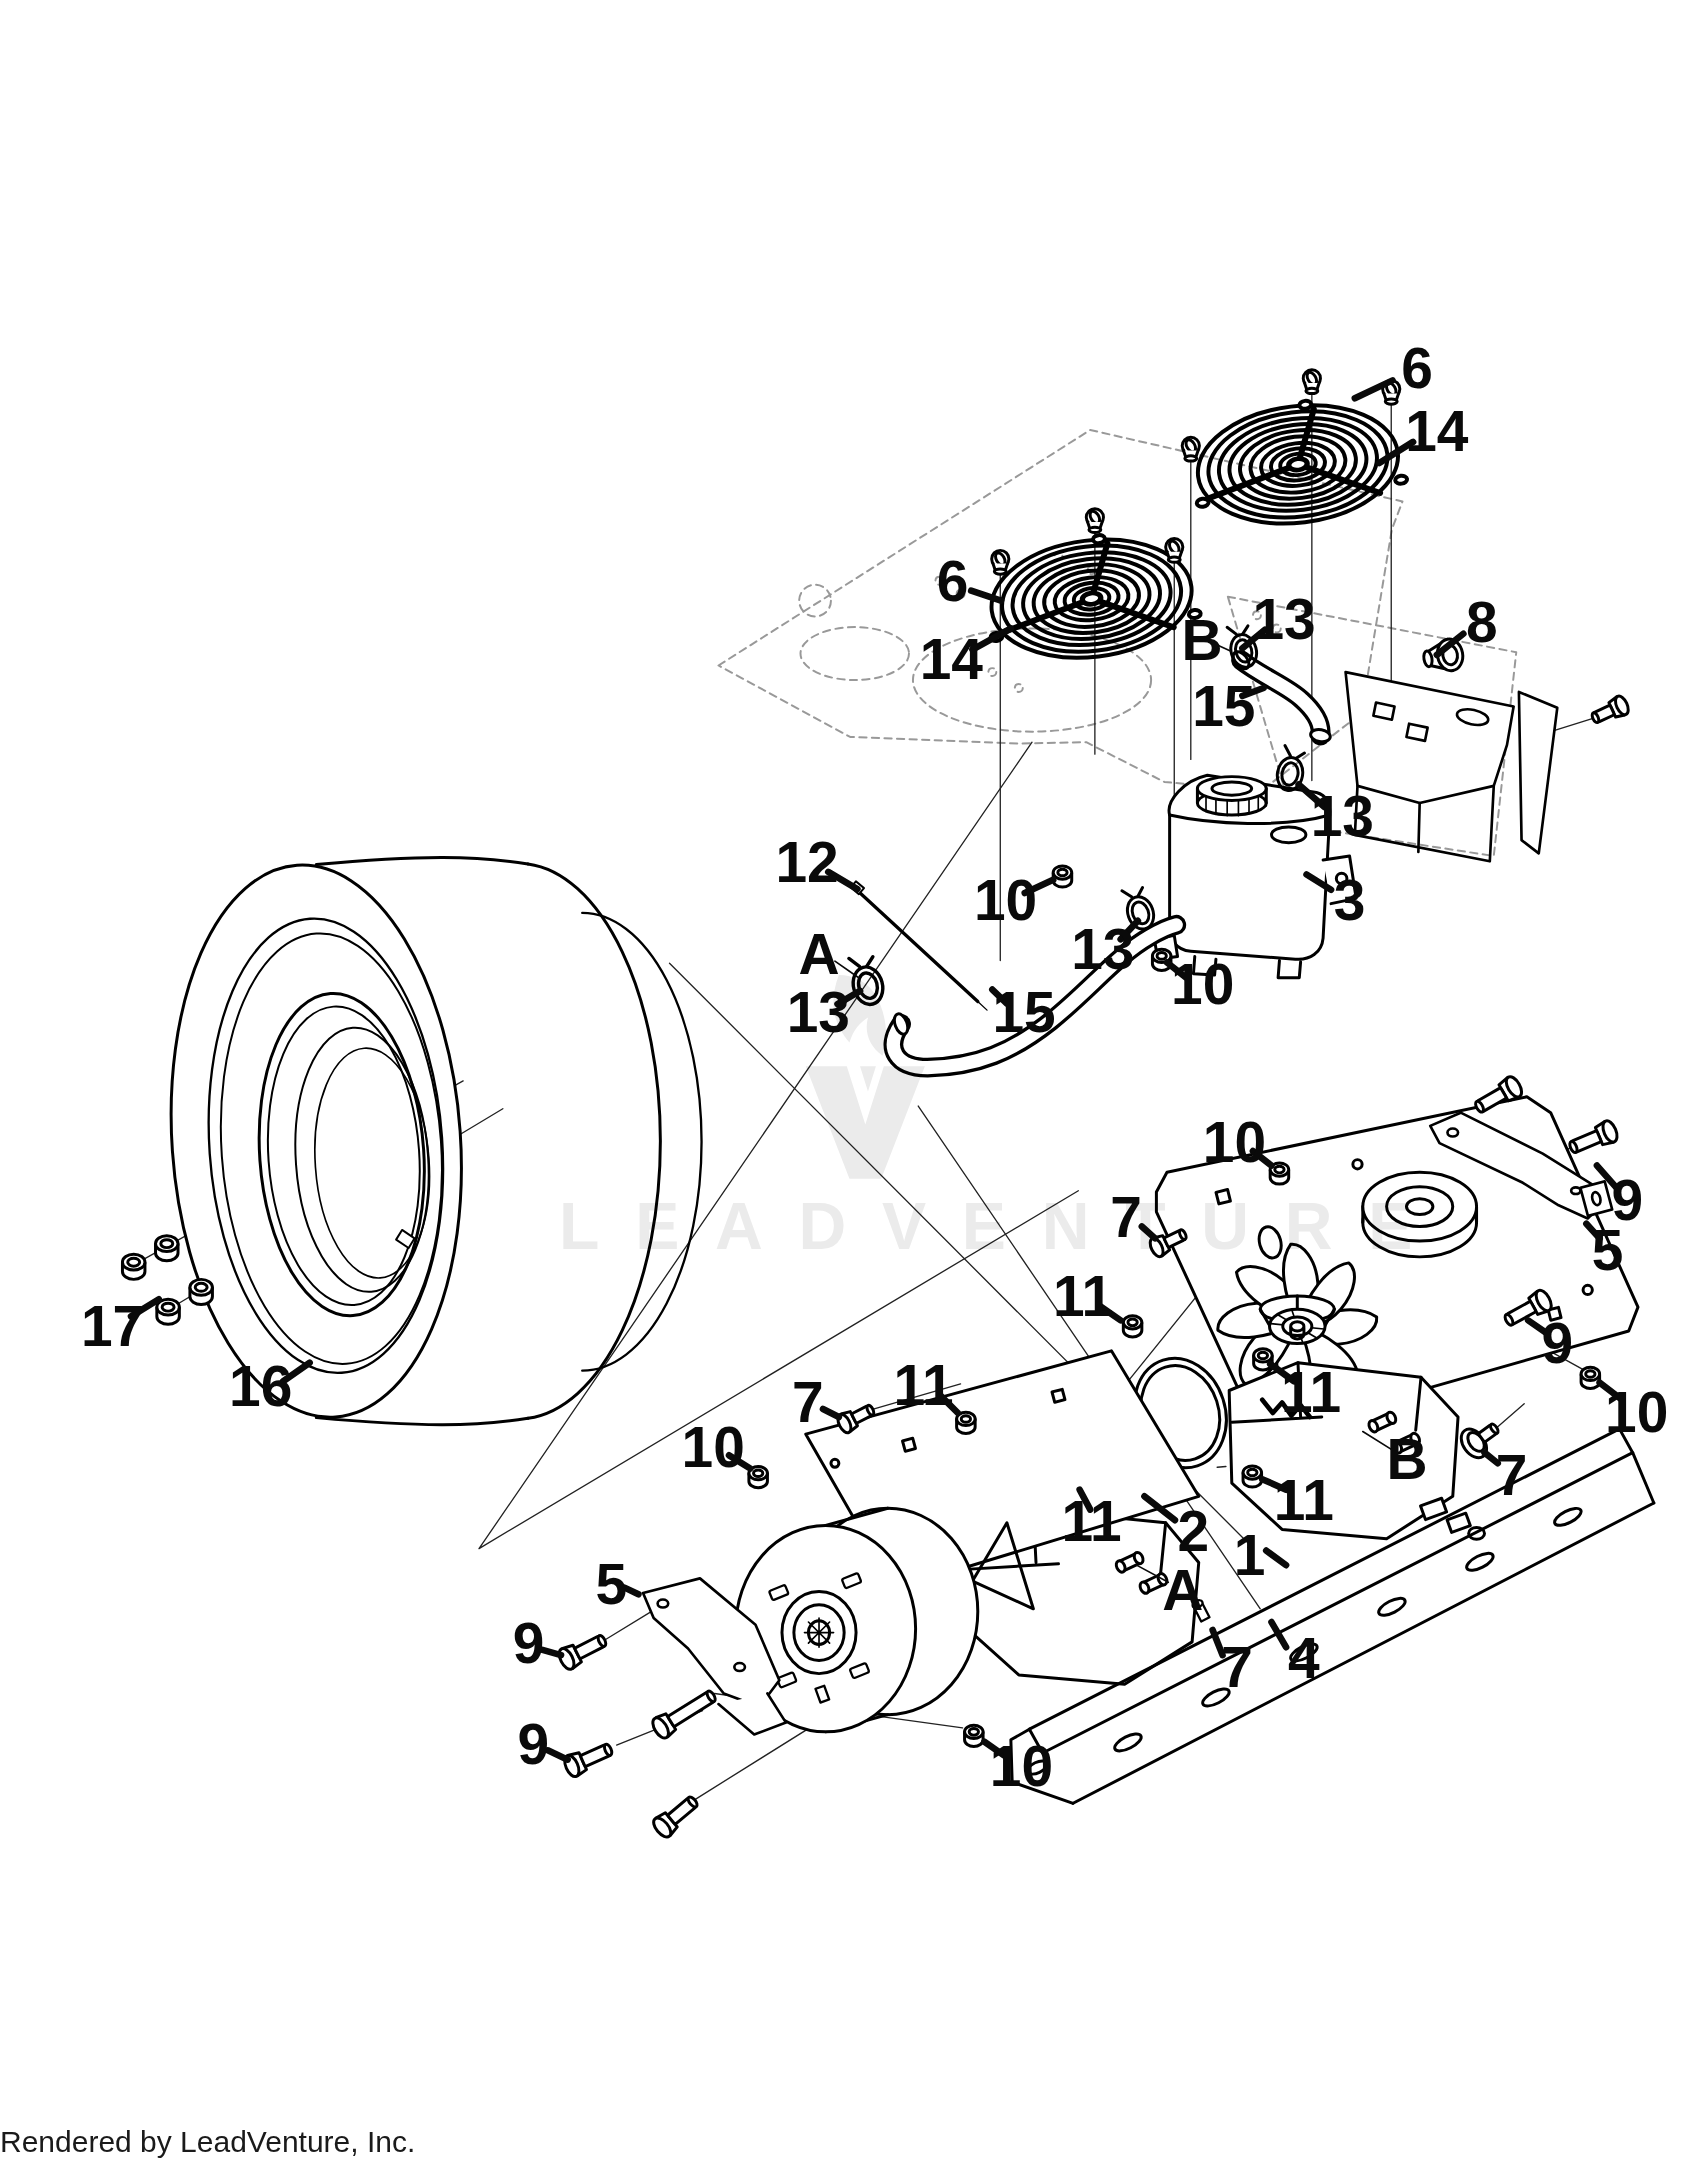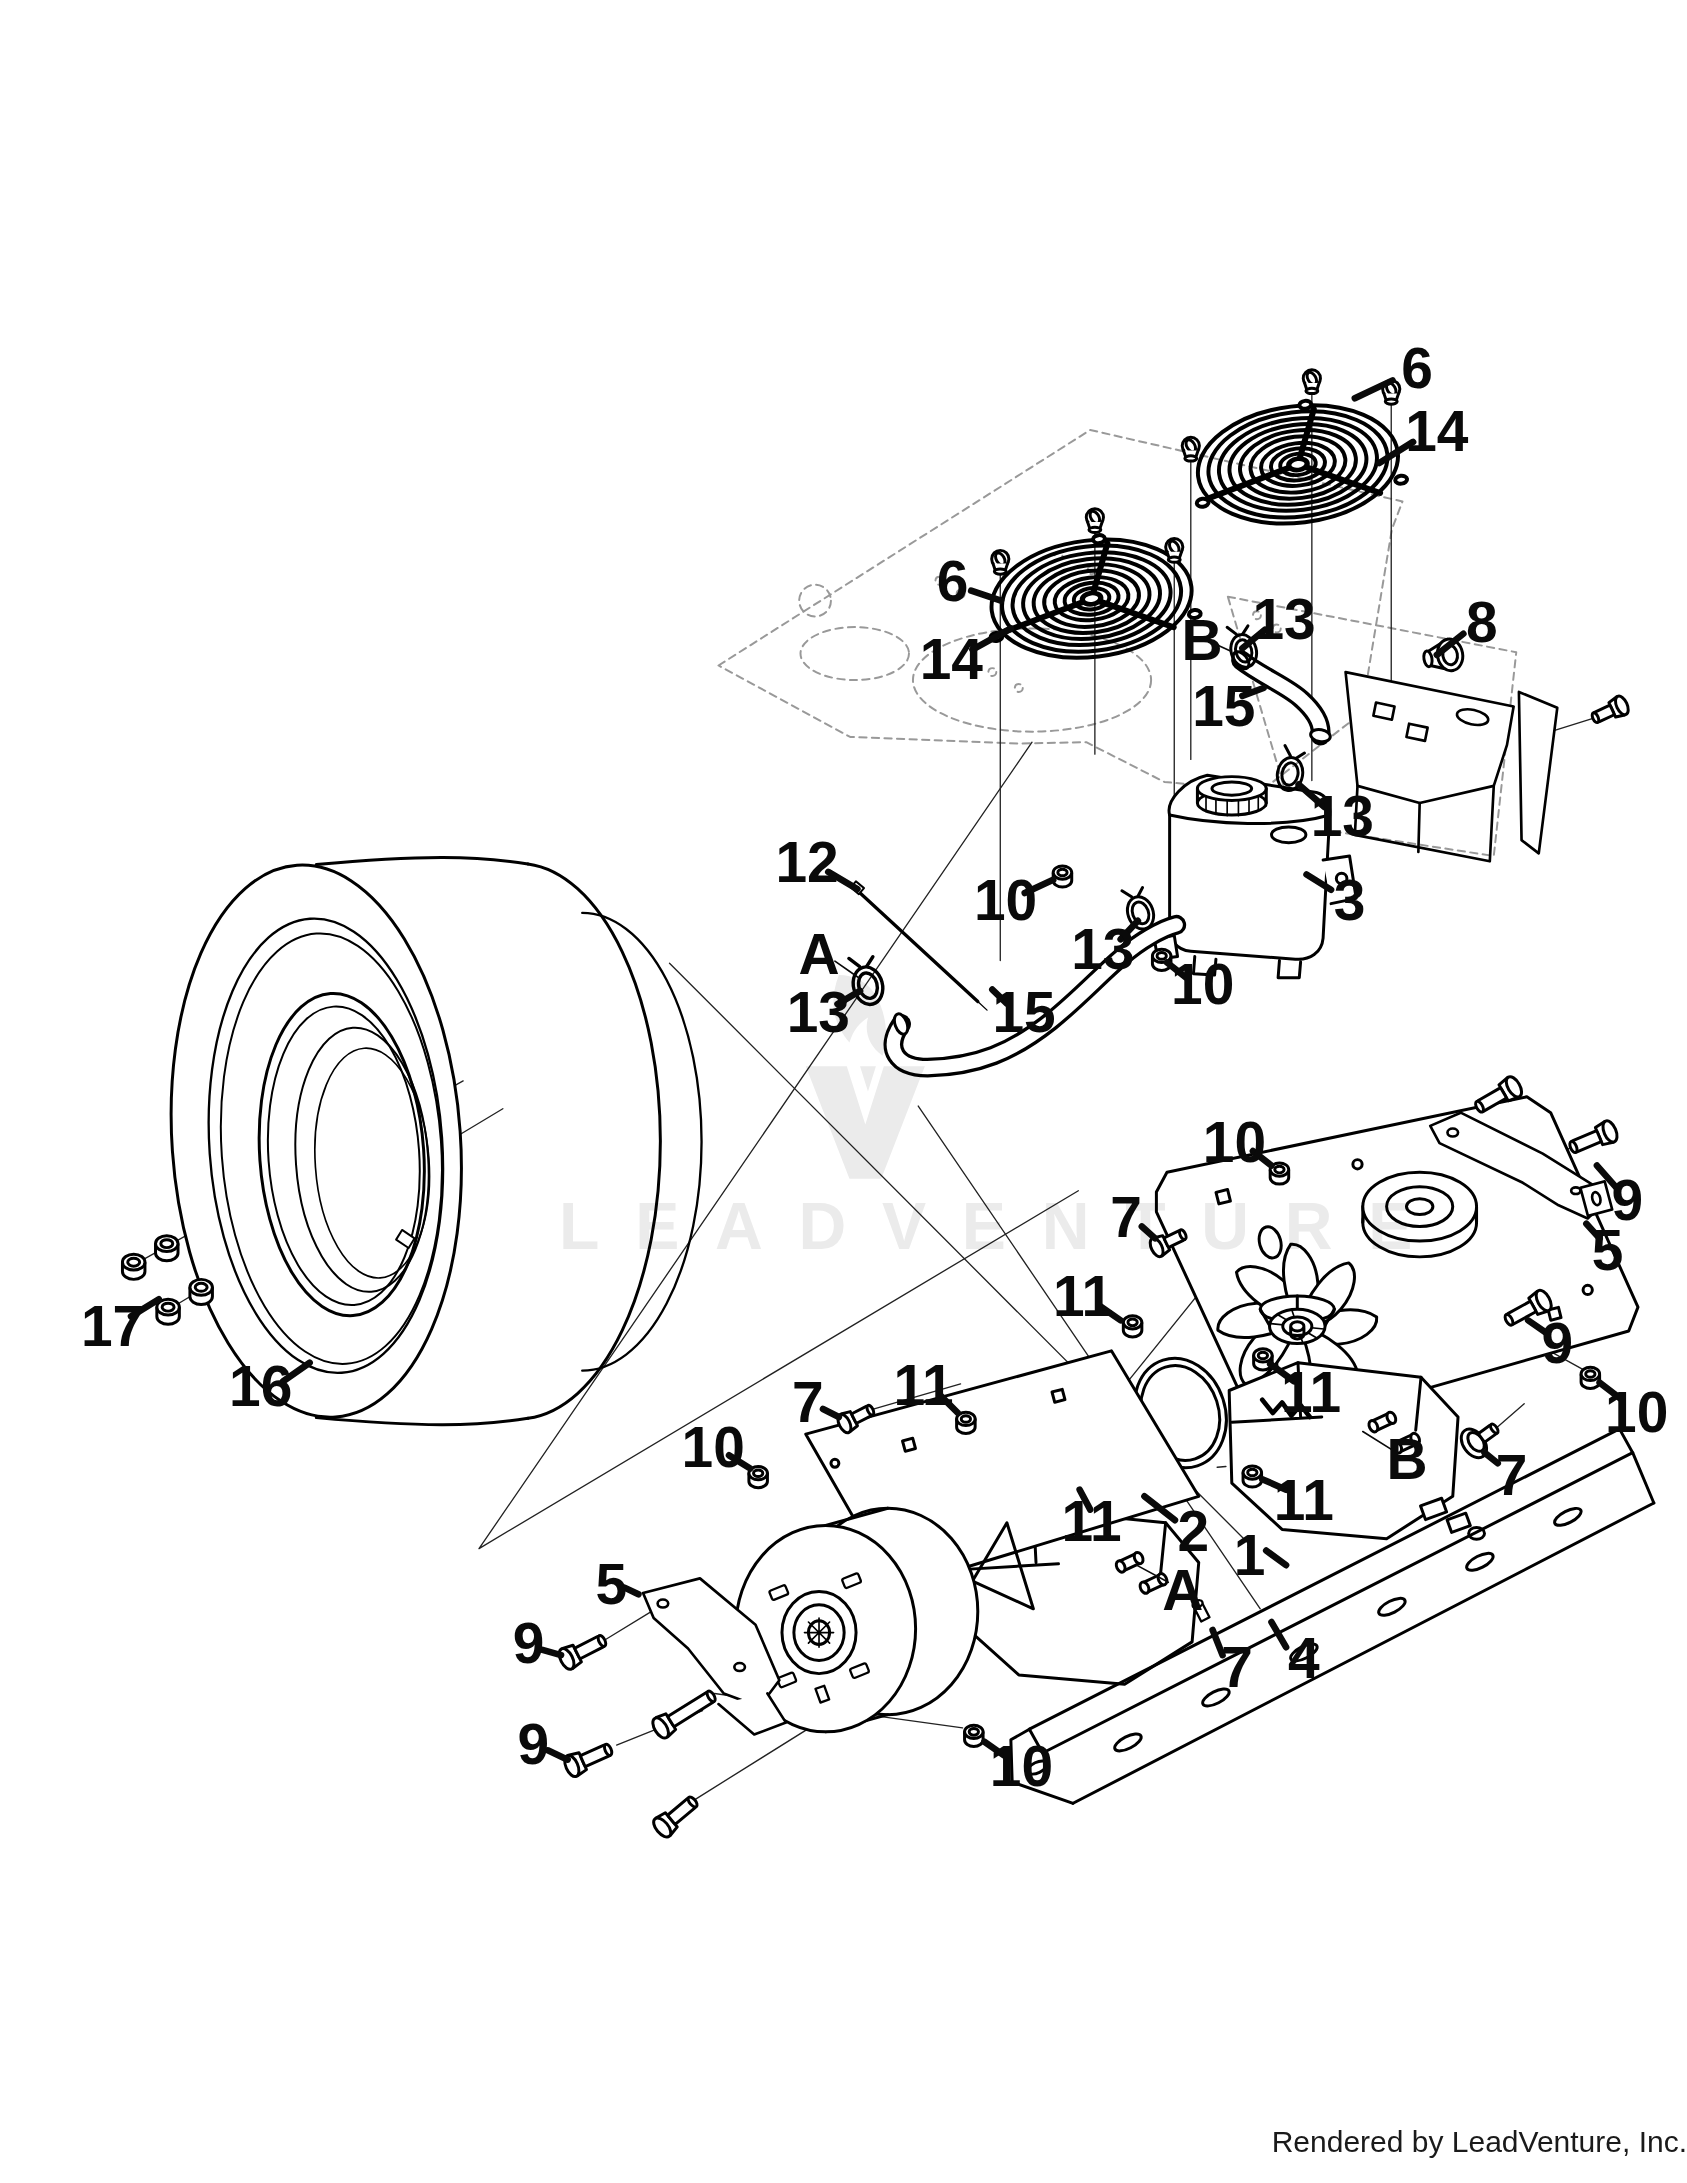--- a/index.html
+++ b/index.html
@@ -2,21 +2,21 @@
 <html style="font-size:10.6px"><head>
 <meta charset="utf-8">
 <style>
   html,body{margin:0;padding:0;background:#fff;}
   .page{position:relative;width:1687px;height:2183px;background:#ffffff;overflow:hidden;
         font-family:"Liberation Sans",sans-serif;}
   .diagram-svg{position:absolute;left:0;top:0;}
   .watermark-svg{position:absolute;left:0;top:0;mix-blend-mode:multiply;pointer-events:none;}
   #callout-layer text{font-family:"Liberation Sans",sans-serif;font-weight:bold;font-size:86px;
         fill:#0a0a0a;text-anchor:middle;dominant-baseline:central;}
-  .footer{position:absolute;left:0;top:2125px;width:1687px;text-align:right;
+  .footer{position:absolute;left:0;top:2125px;width:1687px;text-align:left;
         font-size:30px;color:#1a1a1a;letter-spacing:0px;}
   .wm-text{font-family:"Liberation Sans",sans-serif;font-weight:bold;font-size:100px;
         letter-spacing:54px;fill:#ebebeb;}
 </style>
 </head>
 <body>
 
 <div class="page">
 
 <svg class="diagram-svg" width="1687" height="2183" viewBox="0 0 2550 3300">

